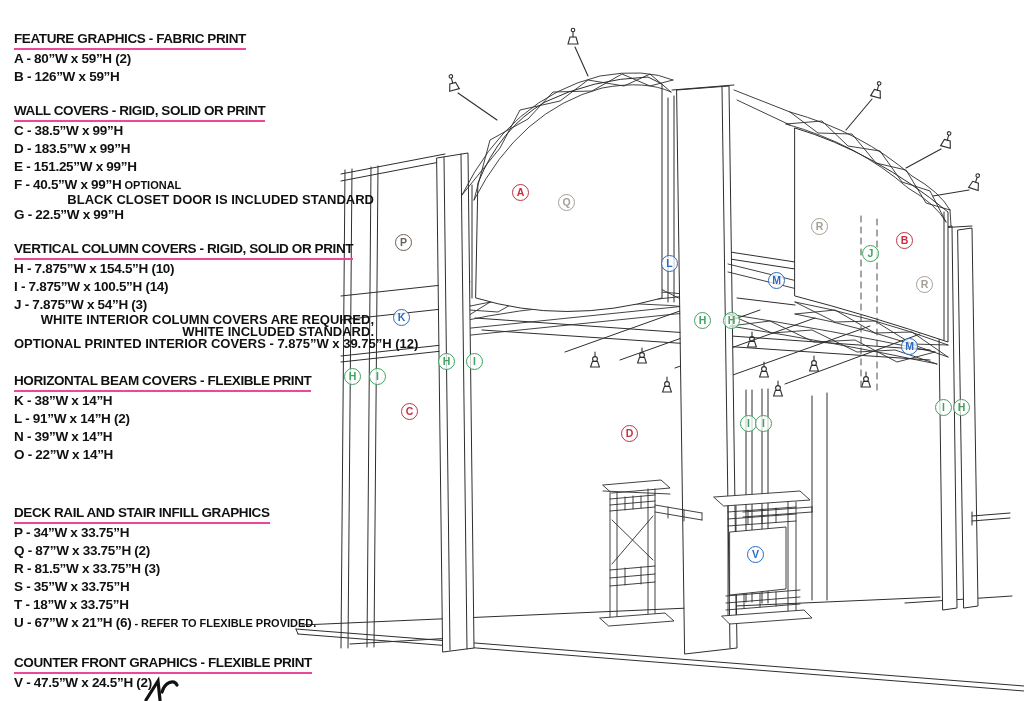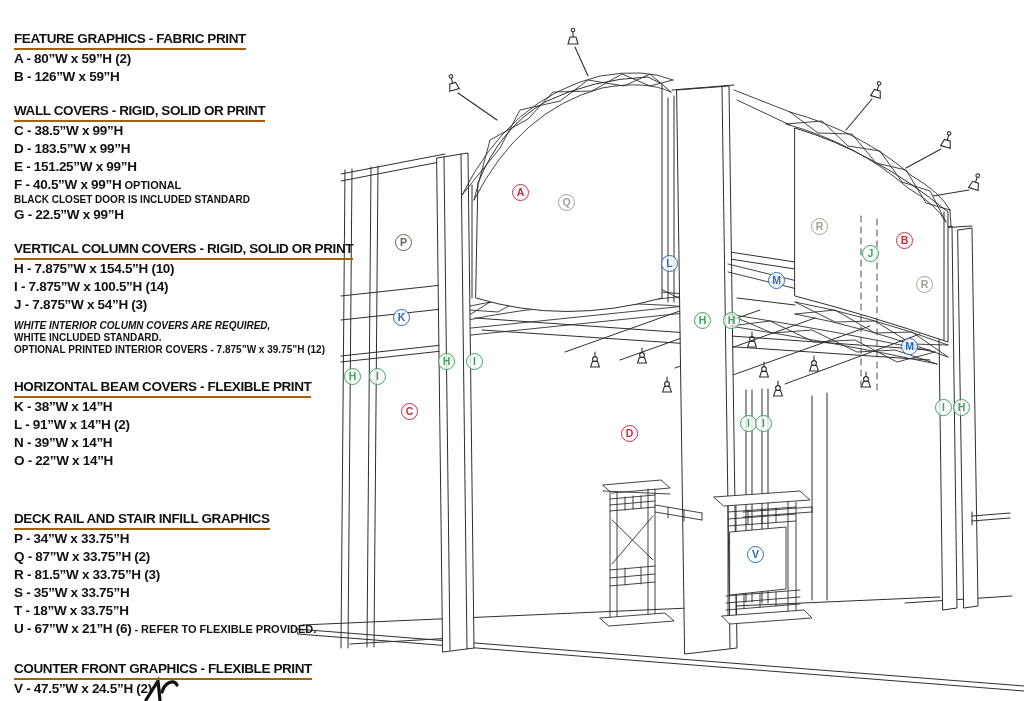--- a/index.html
+++ b/index.html
@@ -7,25 +7,25 @@
         font-family:"Liberation Sans","DejaVu Sans",sans-serif;color:#111;}
   svg{position:absolute;left:0;top:0;}
   
   #spec-panel{position:absolute;left:14px;top:30px;width:360px;white-space:nowrap;}
   .spec-section{margin-top:16px;}
   .spec-section:first-child{margin-top:0;}
   .spec-section:nth-child(4){margin-top:22px;}
   .spec-section:nth-child(5){margin-top:40px;}
   .spec-section:nth-child(6){margin-top:22px;}
   .spec-header{font-size:13.5px;font-weight:700;letter-spacing:-0.4px;line-height:18px;}
-  .spec-header span{display:inline-block;border-bottom:2px solid #a16207;padding-bottom:0px;}
+  .spec-header span{display:inline-block;border-bottom:2px solid #ec4899;padding-bottom:0px;}
   .spec-line{font-size:13.5px;font-weight:700;letter-spacing:-0.3px;line-height:18px;}
   .spec-line-small{font-size:11px;letter-spacing:0;}
-  .spec-note{font-size:10px;font-weight:700;letter-spacing:0;line-height:12px;}
-  .spec-note.first{margin-top:6px;font-style:italic;}
+  .spec-note{font-size:13px;font-weight:700;letter-spacing:0;line-height:12px;text-align:right;}
+  .spec-note.first{margin-top:0;}
   
   .dlabel{position:absolute;width:17px;height:17px;margin:-9px 0 0 -9px;border:1.7px solid;
           border-radius:50%;background:rgba(255,255,255,.75);text-align:center;
           font-size:10.5px;line-height:15px;font-weight:700;box-sizing:border-box;}
 </style>
 </head>
 <body>
 
 <div class="page">
 

